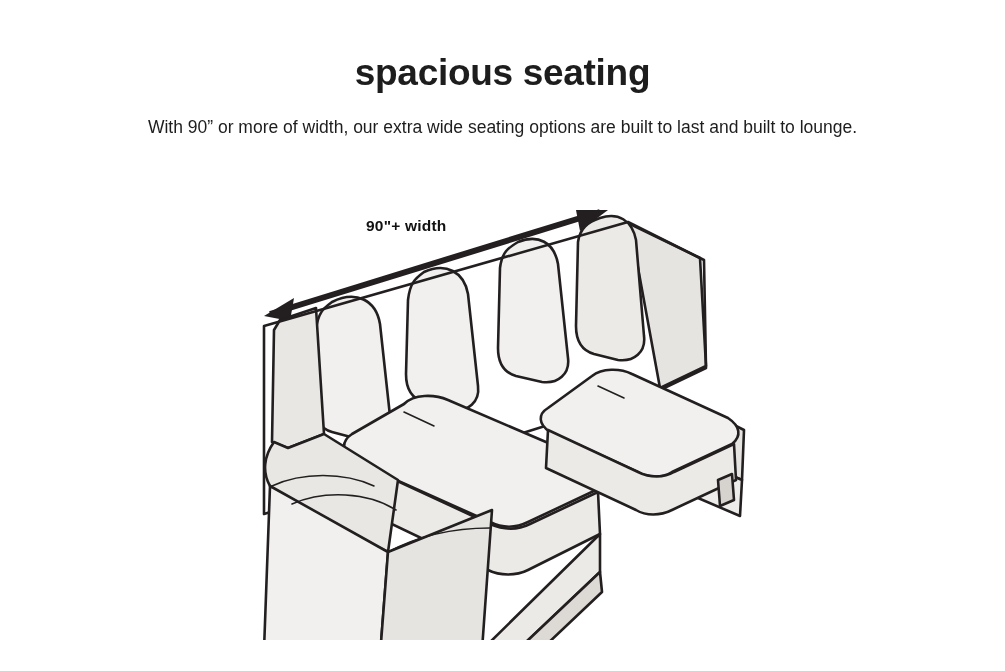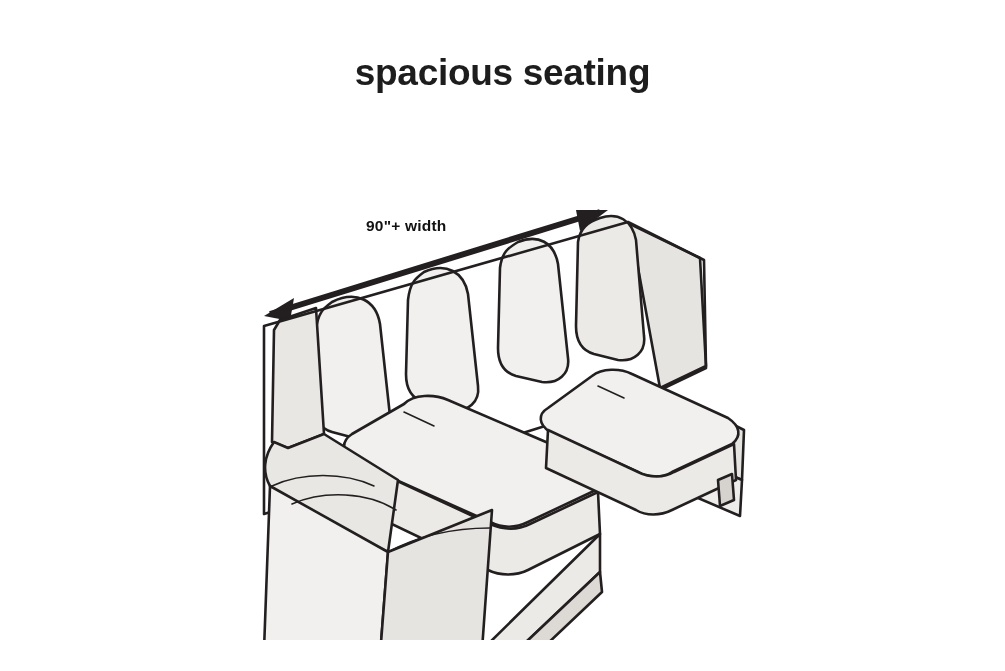--- a/index.html
+++ b/index.html
@@ -67,20 +67,21 @@
   }
 </style>
 </head>
 <body>
 
 <div class="page">
 
   <div class="headline">spacious seating</div>
 
   <div class="subcopy">
+    <span class="line">With 90” or more of width, our extra wide seating options are built to last and built to lounge.</span>
   </div>
 
   <div class="dimension-label">90"+ width</div>
 
   <div class="illustration">
     <svg width="560" height="460" viewBox="0 0 560 460" xmlns="http://www.w3.org/2000/svg">
 
       <g>
         <line x1="42" y1="134" x2="372" y2="32" stroke="#231f20" stroke-width="6"></line>
         <polygon points="36,136 66,118 62,141" fill="#231f20"></polygon>

